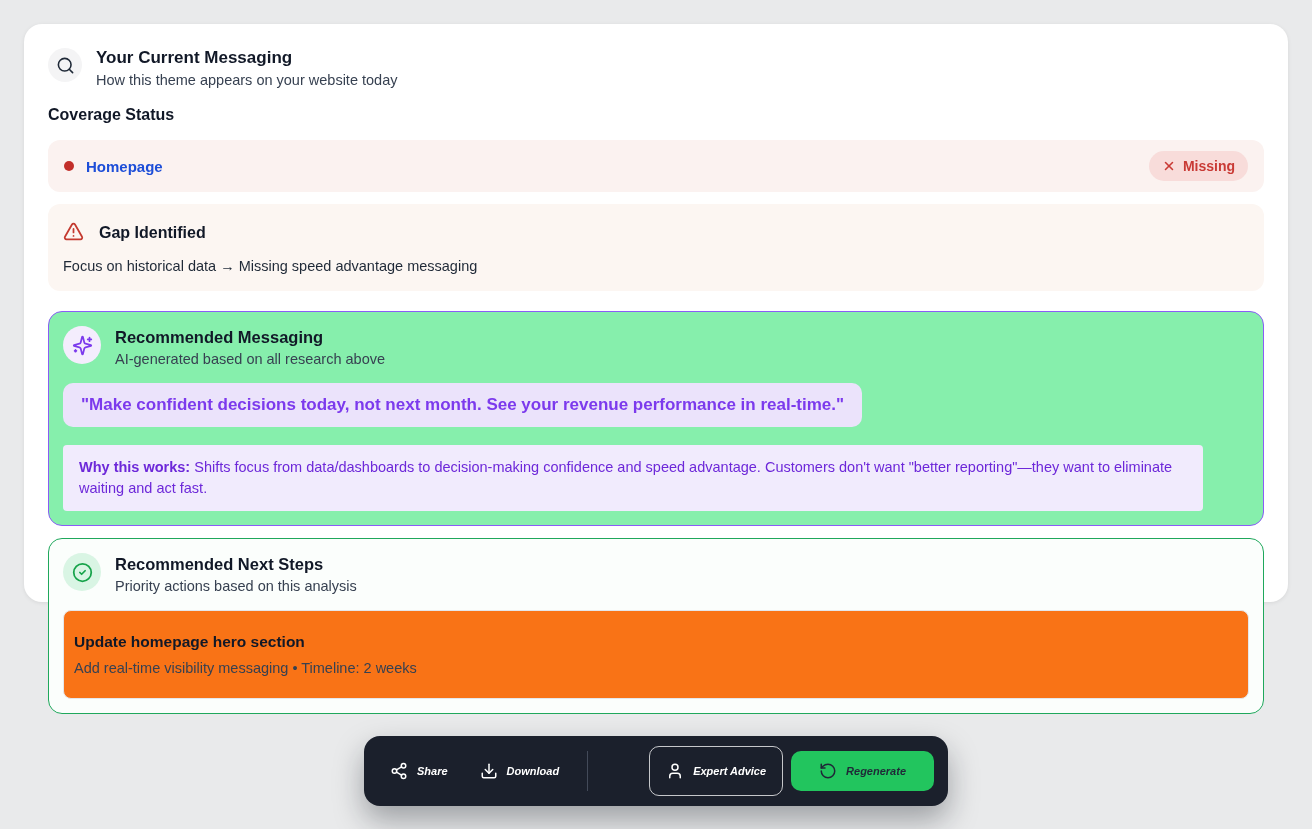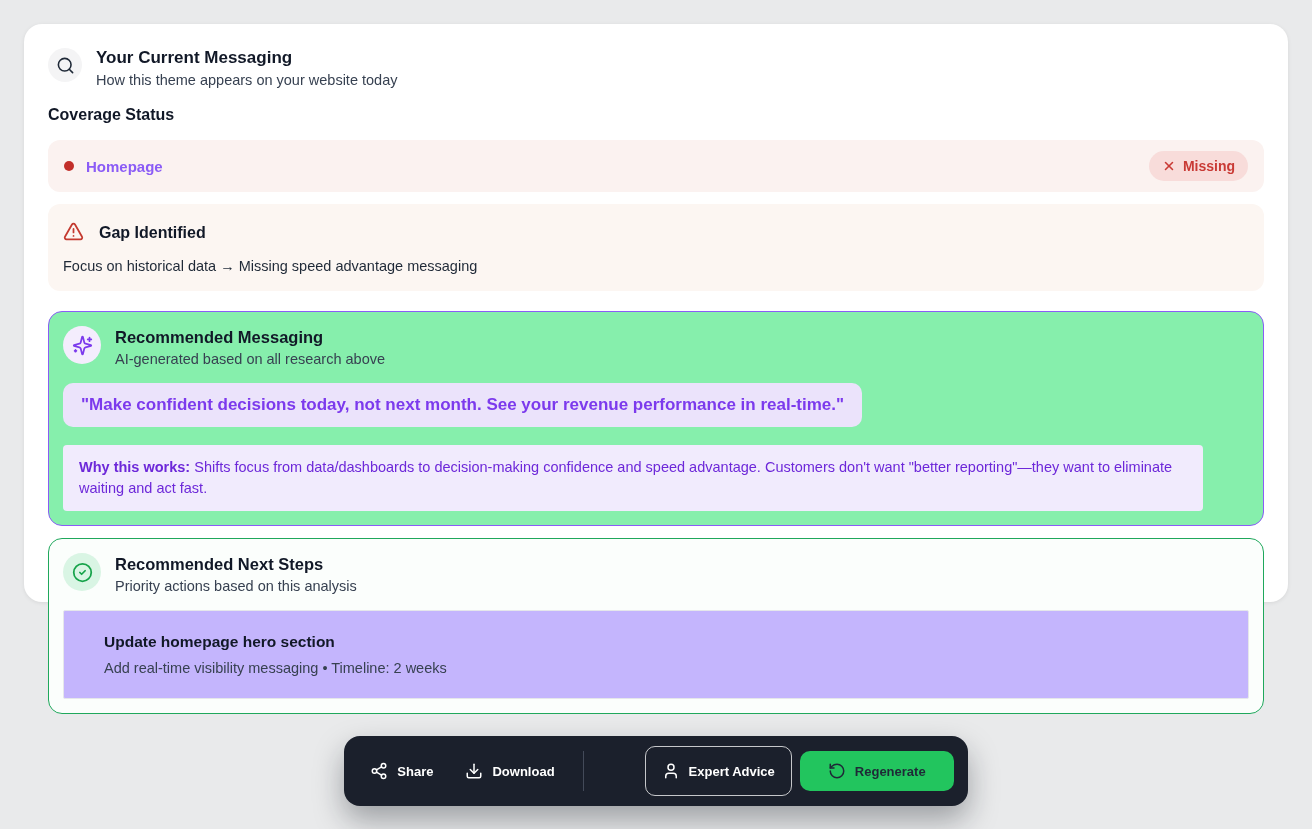--- a/index.html
+++ b/index.html
@@ -31,21 +31,21 @@
   .coverage-heading { font-size:16px; font-weight:bold; color:#111827; margin:0 0 16px 0; }
 
   
   .status-row {
     height:52px; background:#fbf2f0; border-radius:12px;
     display:flex; align-items:center; justify-content:space-between;
     padding:0 16px; margin-bottom:12px;
   }
   .status-left { display:flex; align-items:center; gap:12px; }
   .status-dot { width:10px; height:10px; border-radius:50%; background:#c22f2a; }
-  .status-label { font-size:15px; font-weight:bold; color:#8b5cf6;text-align:right; }
+  .status-label { font-size:15px; font-weight:bold; color:#1d4ed8;text-align:right; }
   .status-badge {
     display:flex; align-items:center; gap:7px;
     background:#f8dcda; color:#c93a35;
     border-radius:999px; padding:7px 13px;
     font-size:14px; font-weight:bold;
   }
 
   
   .gap-card { background:#fcf6f2; border-radius:12px; padding:17px 15px; margin-bottom:20px; }
   .gap-head { display:flex; align-items:flex-end; gap:15px; }
@@ -75,39 +75,39 @@
   }
   .why-box b { font-weight:bold; }
 
   
   .green-card {
     border:1.5px solid #1fa85c; border-radius:14px;
     background:#fbfefc; padding:14px;
   }
   .green-card .icon-circle { background:#d9f5e4; color:#16a34a; }
   .action-card {
-    background:#c4b5fd; border:1px solid #e5e7eb; border-radius:2px;
-    padding:22px 40px;
+    background:#f97316; border:1px solid #e5e7eb; border-radius:8px;
+    padding:22px 10px;
   }
   .action-title { font-size:15.5px; font-weight:bold; color:#111827; }
   .action-detail { font-size:14.5px; color:#374151; margin-top:9px; }
 
   
   .toolbar {
     margin:22px auto 0; width:fit-content;
     display:flex; align-items:center; gap:8px;
     background:#1b202c; border-radius:16px; padding:10px 14px;
     box-shadow:0 14px 30px rgba(15,20,30,0.35);
   }
   .tb-btn {
     display:flex; align-items:center; gap:9px;
     background:transparent; border:none; color:#ffffff;
     font-family:"Liberation Sans", sans-serif;
-    font-size:13px; font-weight:bold;
-    padding:10px 12px; border-radius:10px; cursor:pointer;
+    font-size:11px; font-weight:bold;
+    padding:10px 12px; border-radius:10px; cursor:pointer;font-style:italic;
   }
   .tb-divider { width:1px; height:40px; background:#434a59; margin:0 8px; }
   .tb-outline { border:1px solid rgba(255,255,255,0.75); padding:15px 16px;margin-left:45px; }
   .tb-primary { background:#22c55e; color:#1f2937; padding:11px 28px;text-align:right; }
 
   .icn { display:flex; }
   svg { display:block; }
 </style>
 </head>
 <body>

